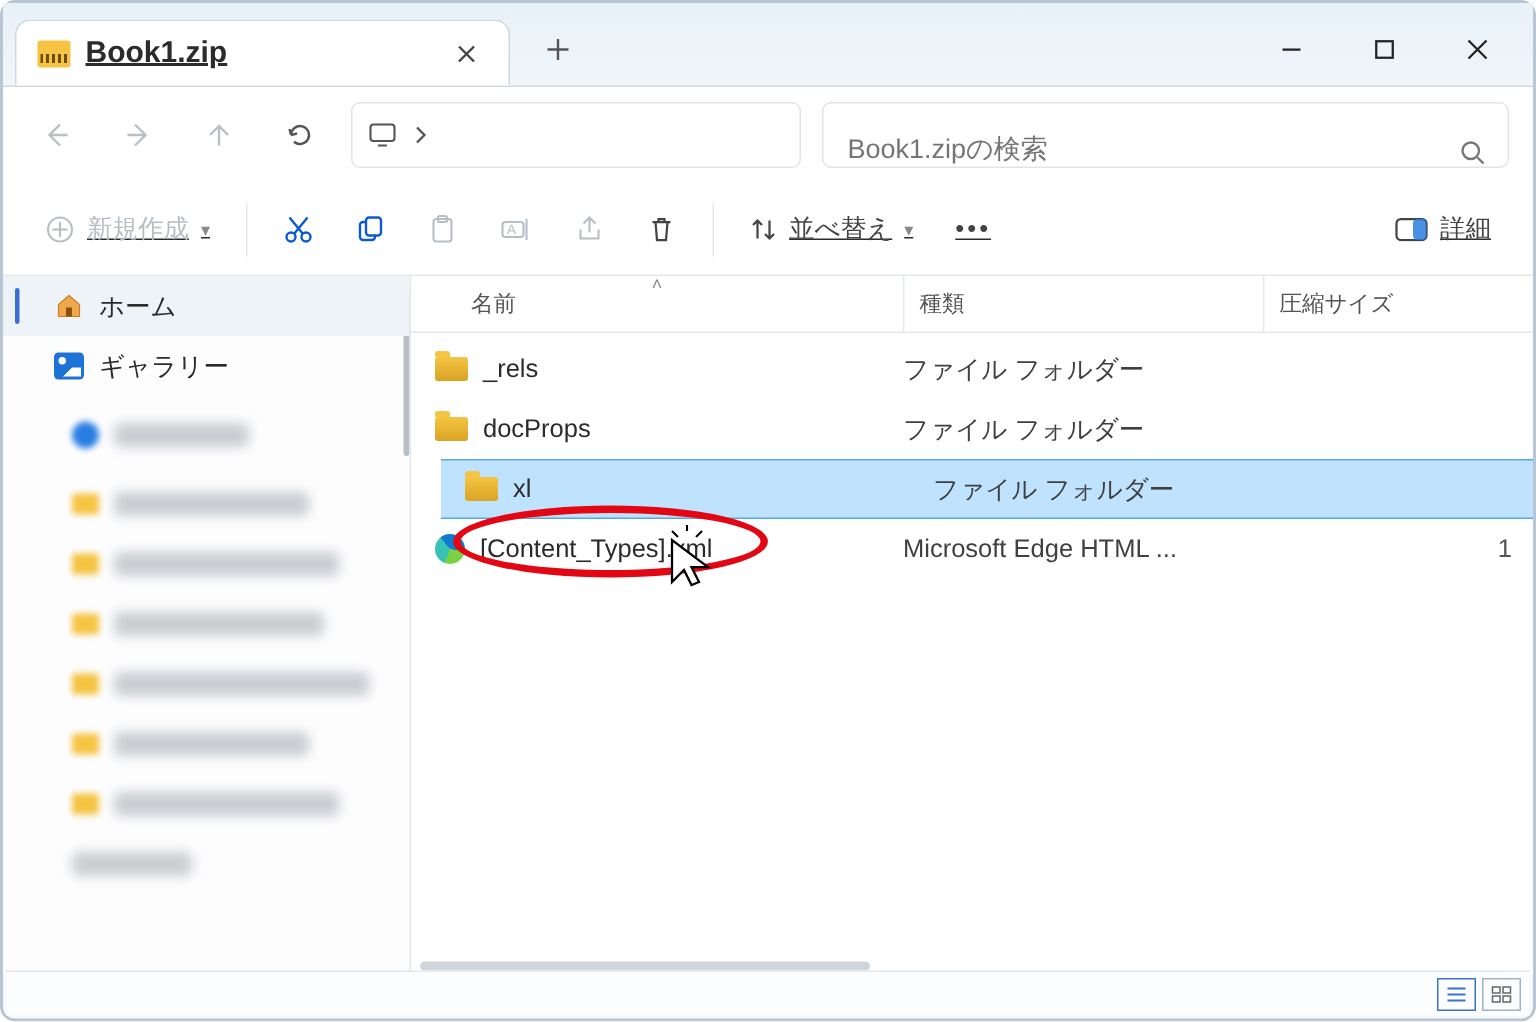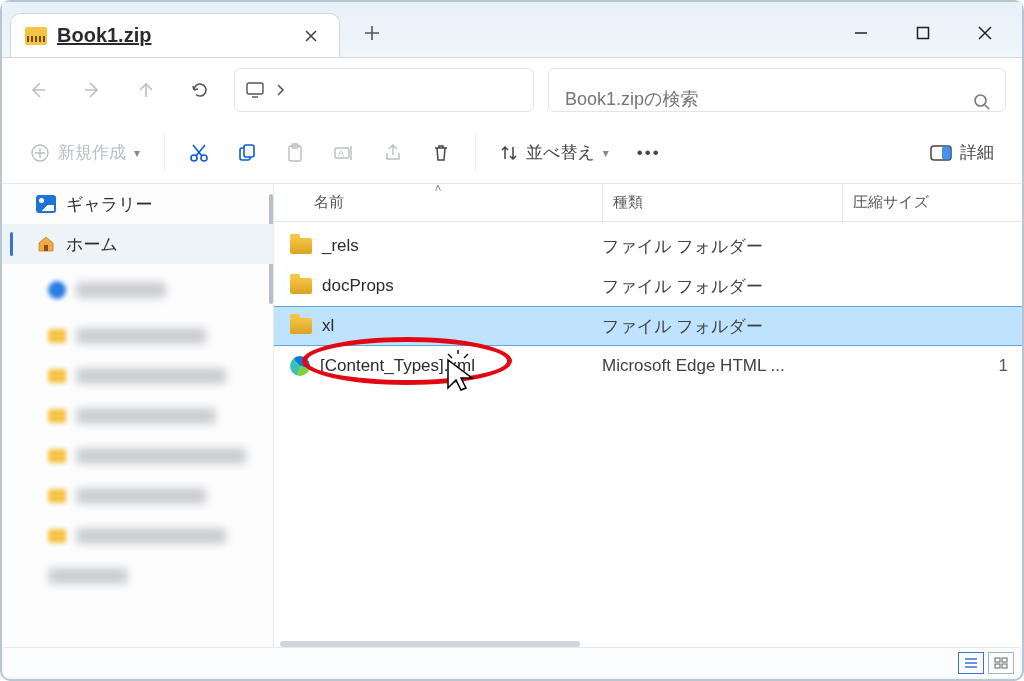--- a/index.html
+++ b/index.html
@@ -93,21 +93,21 @@
   }
   .searchbox input {
     flex: 1; border: none; outline: none; font-size: 18px;
     color: #5f5f5f; background: transparent;
   }
 
   
   .toolbar {
     display: flex; align-items: center; gap: 4px;
     height: 62px; padding: 0 16px;
-    background: #fff; border-bottom: 1px solid var(--divider);
+    background: #fff; border-bottom: 1px solid var(--divider); text-decoration: underline;
   }
   .tbtn {
     height: 44px; padding: 0 12px; border-radius: 6px;
     display: flex; align-items: center; justify-content: center;
     gap: 8px; color: #666; font-size: 17px;
   }
   .tbtn.disabled { color: #b8bec4; }
   .tbtn .chev { font-size: 12px; color: #888; }
   .tsep { width: 1px; height: 36px; background: var(--divider); margin: 0 8px; }
 
@@ -174,20 +174,21 @@
     display: flex; align-items: center; height: 40px;
     font-size: 17px;
   }
   .row .c-name { width: 328px; padding-left: 16px; display: flex; align-items: center; gap: 10px; }
   .row .c-type { width: 240px; color: #404040; }
   .row .c-size { flex: 1; color: #555; text-align: right; padding-right: 14px; }
   .row.sel {
     background: var(--selected-blue);
     border-top: 1px solid var(--selected-border);
     border-bottom: 1px solid var(--selected-border);
+    margin-left: 20px;
   }
 
   .h-scroll {
     position: absolute; left: 6px; bottom: 2px; width: 300px; height: 6px;
     background: #cfd5da; border-radius: 3px;
   }
 
   
   .anno-ellipse {
     position: absolute; border: 5px solid #e30613; border-radius: 50%;
@@ -388,30 +389,30 @@
           <rect x="1" y="1" width="20" height="14" rx="3" stroke="#444" stroke-width="1.5" fill="none"></rect>
           <rect x="12" y="1" width="9" height="14" rx="3" fill="#2a7de1" opacity="0.85"></rect>
         </svg>
       <span>詳細</span>
     </div>
   </div>
 
   <div class="body">
     <div class="sidebar">
       <div class="side-scroll-indicator"></div>
-      <div class="side-item">
-        <span class="gallery-svg"></span>
-        <span>ギャラリー</span>
-      </div>
       <div class="side-item sel">
         <svg class="home-svg" width="20" height="20" viewBox="0 0 20 20">
             <path d="M3 9 L10 3 L17 9 V17 H3 Z" fill="#f0a94a" stroke="#c77f1f" stroke-width="0.8"></path>
             <rect x="8" y="11" width="4" height="6" fill="#8a5016"></rect>
           </svg>
         <span>ホーム</span>
+      </div>
+      <div class="side-item">
+        <span class="gallery-svg"></span>
+        <span>ギャラリー</span>
       </div>
       <div style="height:6px"></div>
       <div class="side-blur">
           <span class="blur-icon blue"></span>
           <span class="blur-text" style="max-width:90px"></span>
         </div>
       <div style="height:6px"></div>
       <div class="side-blur">
           <span class="blur-icon"></span>
           <span class="blur-text"></span>

